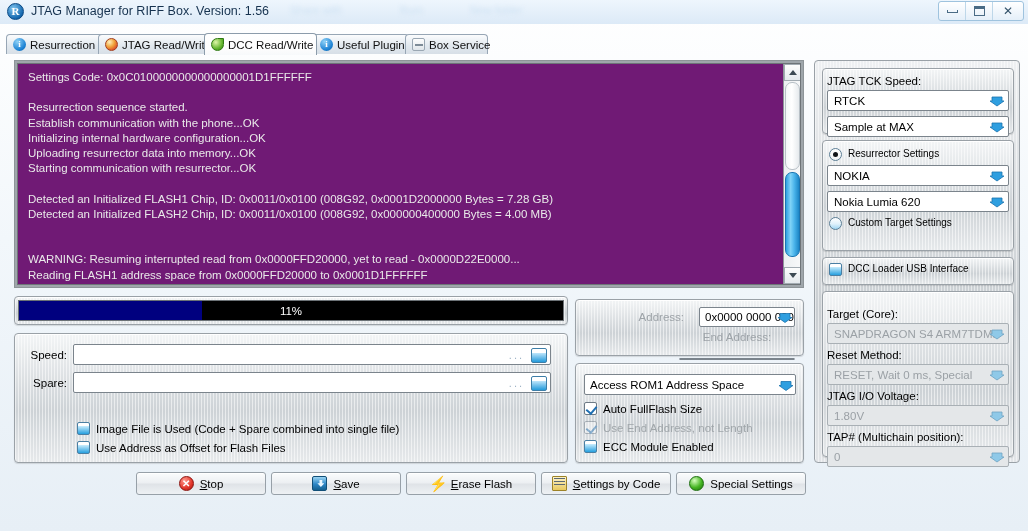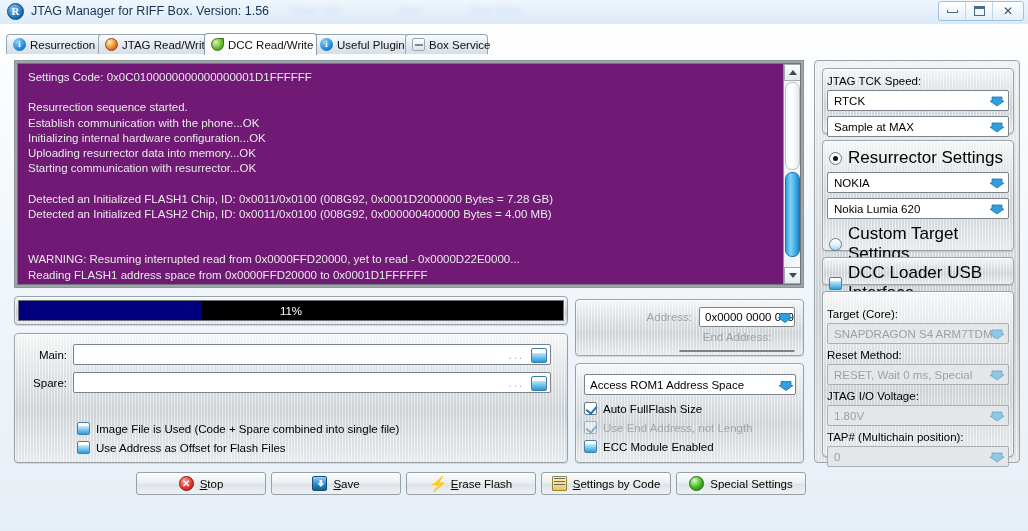--- a/index.html
+++ b/index.html
@@ -214,21 +214,21 @@
   .rd.sel{ background:linear-gradient(#ffffff,#f1f4f6); }
   .rd.sel:after{
     content:""; position:absolute; left:3px; top:3px; width:5px; height:5px;
     border-radius:50%; background:#101418;
   }
 
   
   .addr-panel{
     position:absolute; left:575px; top:299px; width:229px; height:57px;
   }
-  .addr-row{ position:absolute; right:8px; height:20px; display:flex; align-items:center; gap:7px; }
+  .addr-row{ position:absolute; right:8px; height:20px; display:flex; align-items:center; gap:15px; }
   .addr-label{ font-size:11.5px; color:#9da3a8; }
   .combo{
     position:relative; height:20px; background:#fff; border:1px solid #7b848c;
     border-radius:2px; display:flex; align-items:center; padding:0 22px 0 5px;
     font-size:11.5px; white-space:nowrap; overflow:hidden;
   }
   .combo .arw{
     position:absolute; right:3px; top:50%; transform:translateY(-50%);
     width:13px; height:13px;
   }
@@ -250,21 +250,21 @@
   .rpanel{ position:absolute; left:7px; width:192px; }
   .rlabel{ font-size:11.5px; margin:0 0 3px 4px; }
   .rcombo{
     position:relative; height:21px; margin:0 4px 5px 4px;
     background:#fff; border:1px solid #7b848c; border-radius:2px;
     display:flex; align-items:center; padding:0 24px 0 6px;
     font-size:11.5px; white-space:nowrap; overflow:hidden;
   }
   .rcombo.dis{ background:#e4e7e9; color:#9ba1a6; border-color:#a9b0b5; }
   .rcombo .arw{ position:absolute; right:4px; top:50%; transform:translateY(-50%); width:14px; height:14px; }
-  .ropt{ display:flex; align-items:center; gap:6px; font-size:17px; margin:4px 0 4px 6px; }
+  .ropt{ display:flex; gap:6px; font-size:10px; margin:4px 0 4px 6px; }
 
   
   .btnrow{ position:absolute; left:136px; top:472px; display:flex; gap:5px; }
   .btn{
     width:130px; height:23px; display:flex; align-items:center; justify-content:center; gap:6px;
     background:linear-gradient(#fbfcfd,#eceff2 48%,#dfe3e7 52%,#eef1f4);
     border:1px solid #97a0a8; border-radius:3px; font-size:11.5px;
     box-shadow: inset 0 1px 0 #fff;
   }
   .btn .u{ text-decoration:underline; }
@@ -396,21 +396,21 @@
 
   <div class="progress-wrap metal">
     <div class="progress">
       <div class="fill" id="pfill" style="width: 33.55%; background: rgb(0, 0, 127);"></div>
       <div class="pct">11%</div>
     </div>
   </div>
 
   <div class="file-panel metal">
     <div class="fp-row" style="top:10px;">
-      <span class="fp-label">Main:</span>
+      <span class="fp-label">Speed:</span>
       <span class="fp-input">
         <span class="fp-dots">...</span>
         <span class="fp-browse"></span>
       </span>
     </div>
     <div class="fp-row" style="top:38px;">
       <span class="fp-label">Spare:</span>
       <span class="fp-input">
         <span class="fp-dots">...</span>
         <span class="fp-browse"></span>

